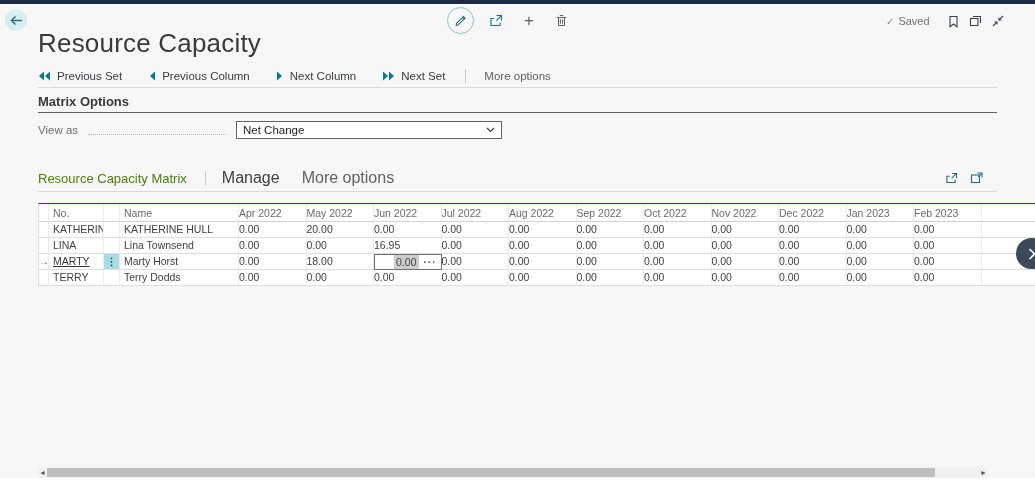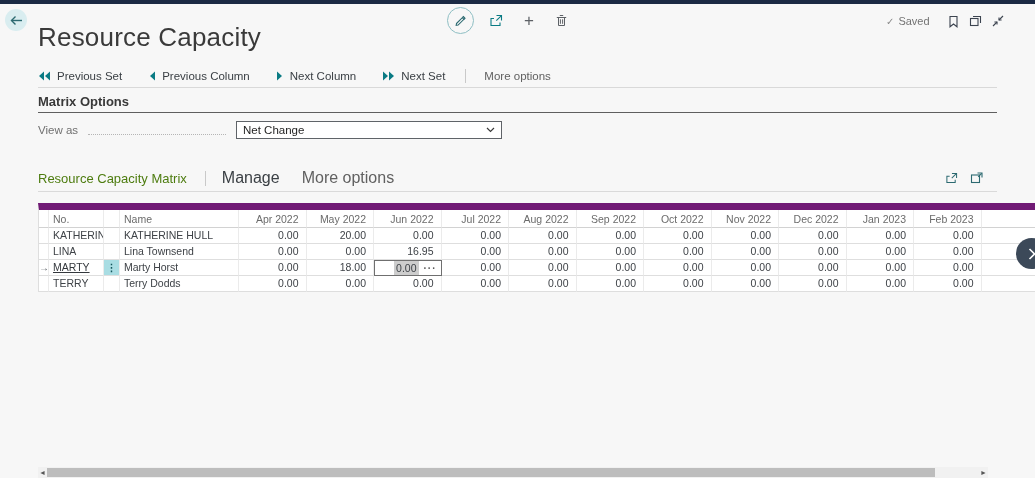--- a/index.html
+++ b/index.html
@@ -18,21 +18,21 @@
                 display:flex; align-items:center; justify-content:center; color:var(--accent-dark); }
   .iconbtn { display:flex; align-items:center; justify-content:center; }
   .teal { color:var(--accent); }
   .gray { color:#5d6166; }
   .darkic { color:#3c4450; }
   .plus-glyph { font-size:17px; font-weight:400; color:#5d6166; line-height:1; }
   .top-right-actions { position:absolute; left:886px; top:7px; height:20px; display:flex; align-items:center; }
   .saved { display:flex; align-items:center; color:#737373; font-size:11px; }
   .saved .chk { margin-right:4px; font-size:10px; color:#8a8a8a; }
 
-  .page-title { position:absolute; left:38px; top:18px; font-size:26px; font-weight:300;
+  .page-title { position:absolute; left:38px; top:24px; font-size:26px; font-weight:300;
                 color:#3a3a3a; letter-spacing:0.2px; }
 
   
   .action-bar { position:absolute; left:38px; top:60px; width:959px; height:24px;
                 display:flex; align-items:center; border-bottom:1px solid #d9d9d9; }
   .ab-item { display:flex; align-items:center; margin-right:26px; cursor:pointer; }
   .ab-item svg { margin-right:6px; }
   .ab-label { font-size:11.5px; color:#3b4045; }
   .ab-divider { width:1px; height:14px; background:#c9c9c9; margin:0 4px 0 -6px; }
   .ab-more { font-size:11.5px; color:#616161; margin-left:14px; cursor:pointer; }
@@ -55,28 +55,28 @@
   .matrix-header { position:absolute; left:38px; top:163px; width:959px; height:22px;
                    display:flex; align-items:center; }
   .mh-title { font-size:13px; font-weight:normal; color:#4d7c0f; }
   .mh-divider { width:1px; height:15px; background:#c9c9c9; margin:0 16px 0 18px; }
   .mh-item { font-size:16px; color:#3b4045; cursor:pointer; }
   .mh-item.muted { color:#616161; margin-left:22px; }
   .mh-icons { margin-left:auto; display:flex; align-items:center; gap:12px; padding-right:14px; }
   .matrix-rule { left:38px; top:187px; width:959px; background:#dadada; }
 
   
-  .table { position:absolute; left:38px; top:199px; border-left:1px solid #dedede; border-top:7px solid #701a75; }
+  .table { position:absolute; left:38px; top:199px; border-left:1px solid #dedede; border-top:1px solid #701a75; }
   .trow { display:grid; grid-template-columns:10px 55px 16px 119px repeat(11,67.5px) 54px; height:16px; }
   .trow.head { height:18px; }
   .c { border-right:1px solid #ebebeb; border-bottom:1px solid #dedede; font-size:10.5px;
        color:#3e4247; line-height:15px; overflow:hidden; white-space:nowrap; background:#fff; }
   .trow.head .c { border-bottom:1px solid #d2d2d2; color:#6b6b6b; line-height:18px; background:#fff; }
   .c.partial { border-right:none; }
-  .c.num { text-align:right; padding-right:7px; }
+  .c.num { text-align:left; padding-right:7px; }
   .c.name, .c.no { padding-left:4px; }
   .c.gutter { text-align:center; color:#60656b; font-size:10px; padding:0; }
   .rowlink { text-decoration:underline; color:#34383d; }
   .menucell-active { background:var(--menu-chip); text-align:center; color:#14565c; font-weight:bold;
                      font-size:10px; cursor:pointer; }
   .c.activecell { border:1px solid #6f6f6f; display:flex; align-items:center; justify-content:flex-end;
                   padding-right:4px; background:#fff; }
   .selval { background:var(--selection); padding:0 2px; }
   .dots { margin-left:5px; color:#5a5a5a; font-weight:bold; letter-spacing:1px; font-size:10px; }
 

